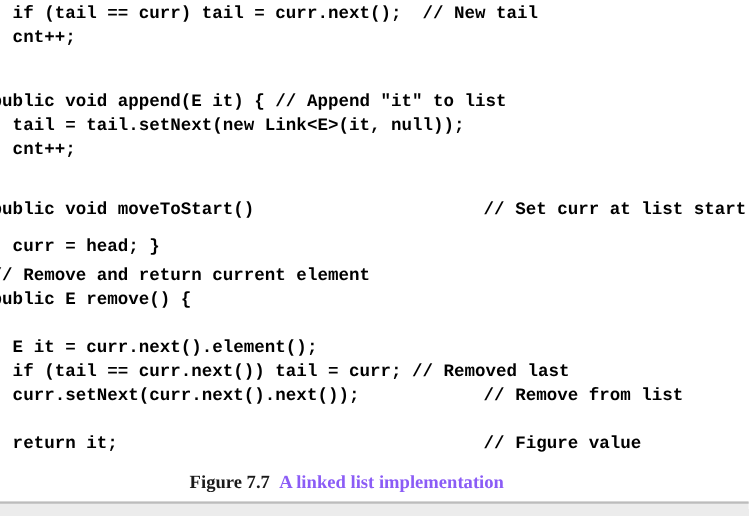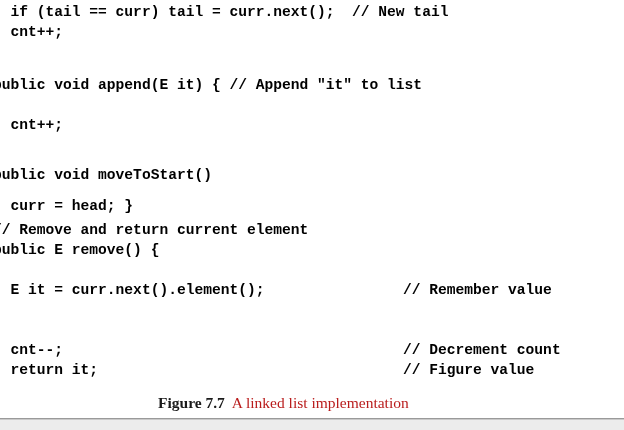--- a/index.html
+++ b/index.html
@@ -79,22 +79,22 @@
     white-space: nowrap;
     font-family: "Liberation Serif", "DejaVu Serif", serif;
     font-size: 15.5px;
     color: #1a1a1a;
     line-height: 22px;
   }
   #figure-caption .fig-num {
     font-weight: bold;
   }
   #figure-caption .fig-desc {
-    font-weight: normal;
-    color: #b91c1c;
+    font-weight: bold;
+    color: #8b5cf6;
   }
 
   #caption-rule {
     position: absolute;
     left: 0;
     top: 22px;
     width: 624px;
     height: 1px;
     background: #9a9a9a;
   }
@@ -117,27 +117,29 @@
 </style>
 </head>
 <body>
 
 <div id="page">
 
   <div id="code-listing">
       <div class="code-line" style="top: 2px;"><span class="code-text">  if (tail == curr) tail = curr.next();  // New tail</span></div>
       <div class="code-line" style="top: 22px;"><span class="code-text">  cnt++;</span></div>
       <div class="code-line" style="top: 75px;"><span class="code-text">public void append(E it) { // Append "it" to list</span></div>
+      <div class="code-line" style="top: 95px;"><span class="code-text">  tail = tail.setNext(new Link&lt;E&gt;(it, null));</span></div>
       <div class="code-line" style="top: 115px;"><span class="code-text">  cnt++;</span></div>
-      <div class="code-line" style="top: 165px;"><span class="code-text">public void moveToStart()</span></div>
+      <div class="code-line" style="top: 165px;"><span class="code-text">public void moveToStart()</span><span class="cmt-col">// Set curr at list start</span></div>
       <div class="code-line" style="top: 196px;"><span class="code-text">  curr = head; }</span></div>
       <div class="code-line" style="top: 220px;"><span class="code-text">// Remove and return current element</span></div>
       <div class="code-line" style="top: 240px;"><span class="code-text">public E remove() {</span></div>
-      <div class="code-line" style="top: 280px;"><span class="code-text">  E it = curr.next().element();</span><span class="cmt-col">// Remember value</span></div>
-      <div class="code-line" style="top: 340px;"><span class="code-text">  cnt--;</span><span class="cmt-col">// Decrement count</span></div>
+      <div class="code-line" style="top: 280px;"><span class="code-text">  E it = curr.next().element();</span></div>
+      <div class="code-line" style="top: 300px;"><span class="code-text">  if (tail == curr.next()) tail = curr; // Removed last</span></div>
+      <div class="code-line" style="top: 320px;"><span class="code-text">  curr.setNext(curr.next().next());</span><span class="cmt-col">// Remove from list</span></div>
       <div class="code-line" style="top: 360px;"><span class="code-text">  return it;</span><span class="cmt-col">// Figure value</span></div>
     </div>
 
   <div id="caption-area">
     <div id="figure-caption">
       <span class="fig-num">Figure 7.7</span><span class="fig-sep">&nbsp; </span><span class="fig-desc">A linked list implementation</span>
     </div>
     <div id="caption-rule"></div>
     <div id="caption-shade"></div>
     <div id="caption-shade-edge"></div>

